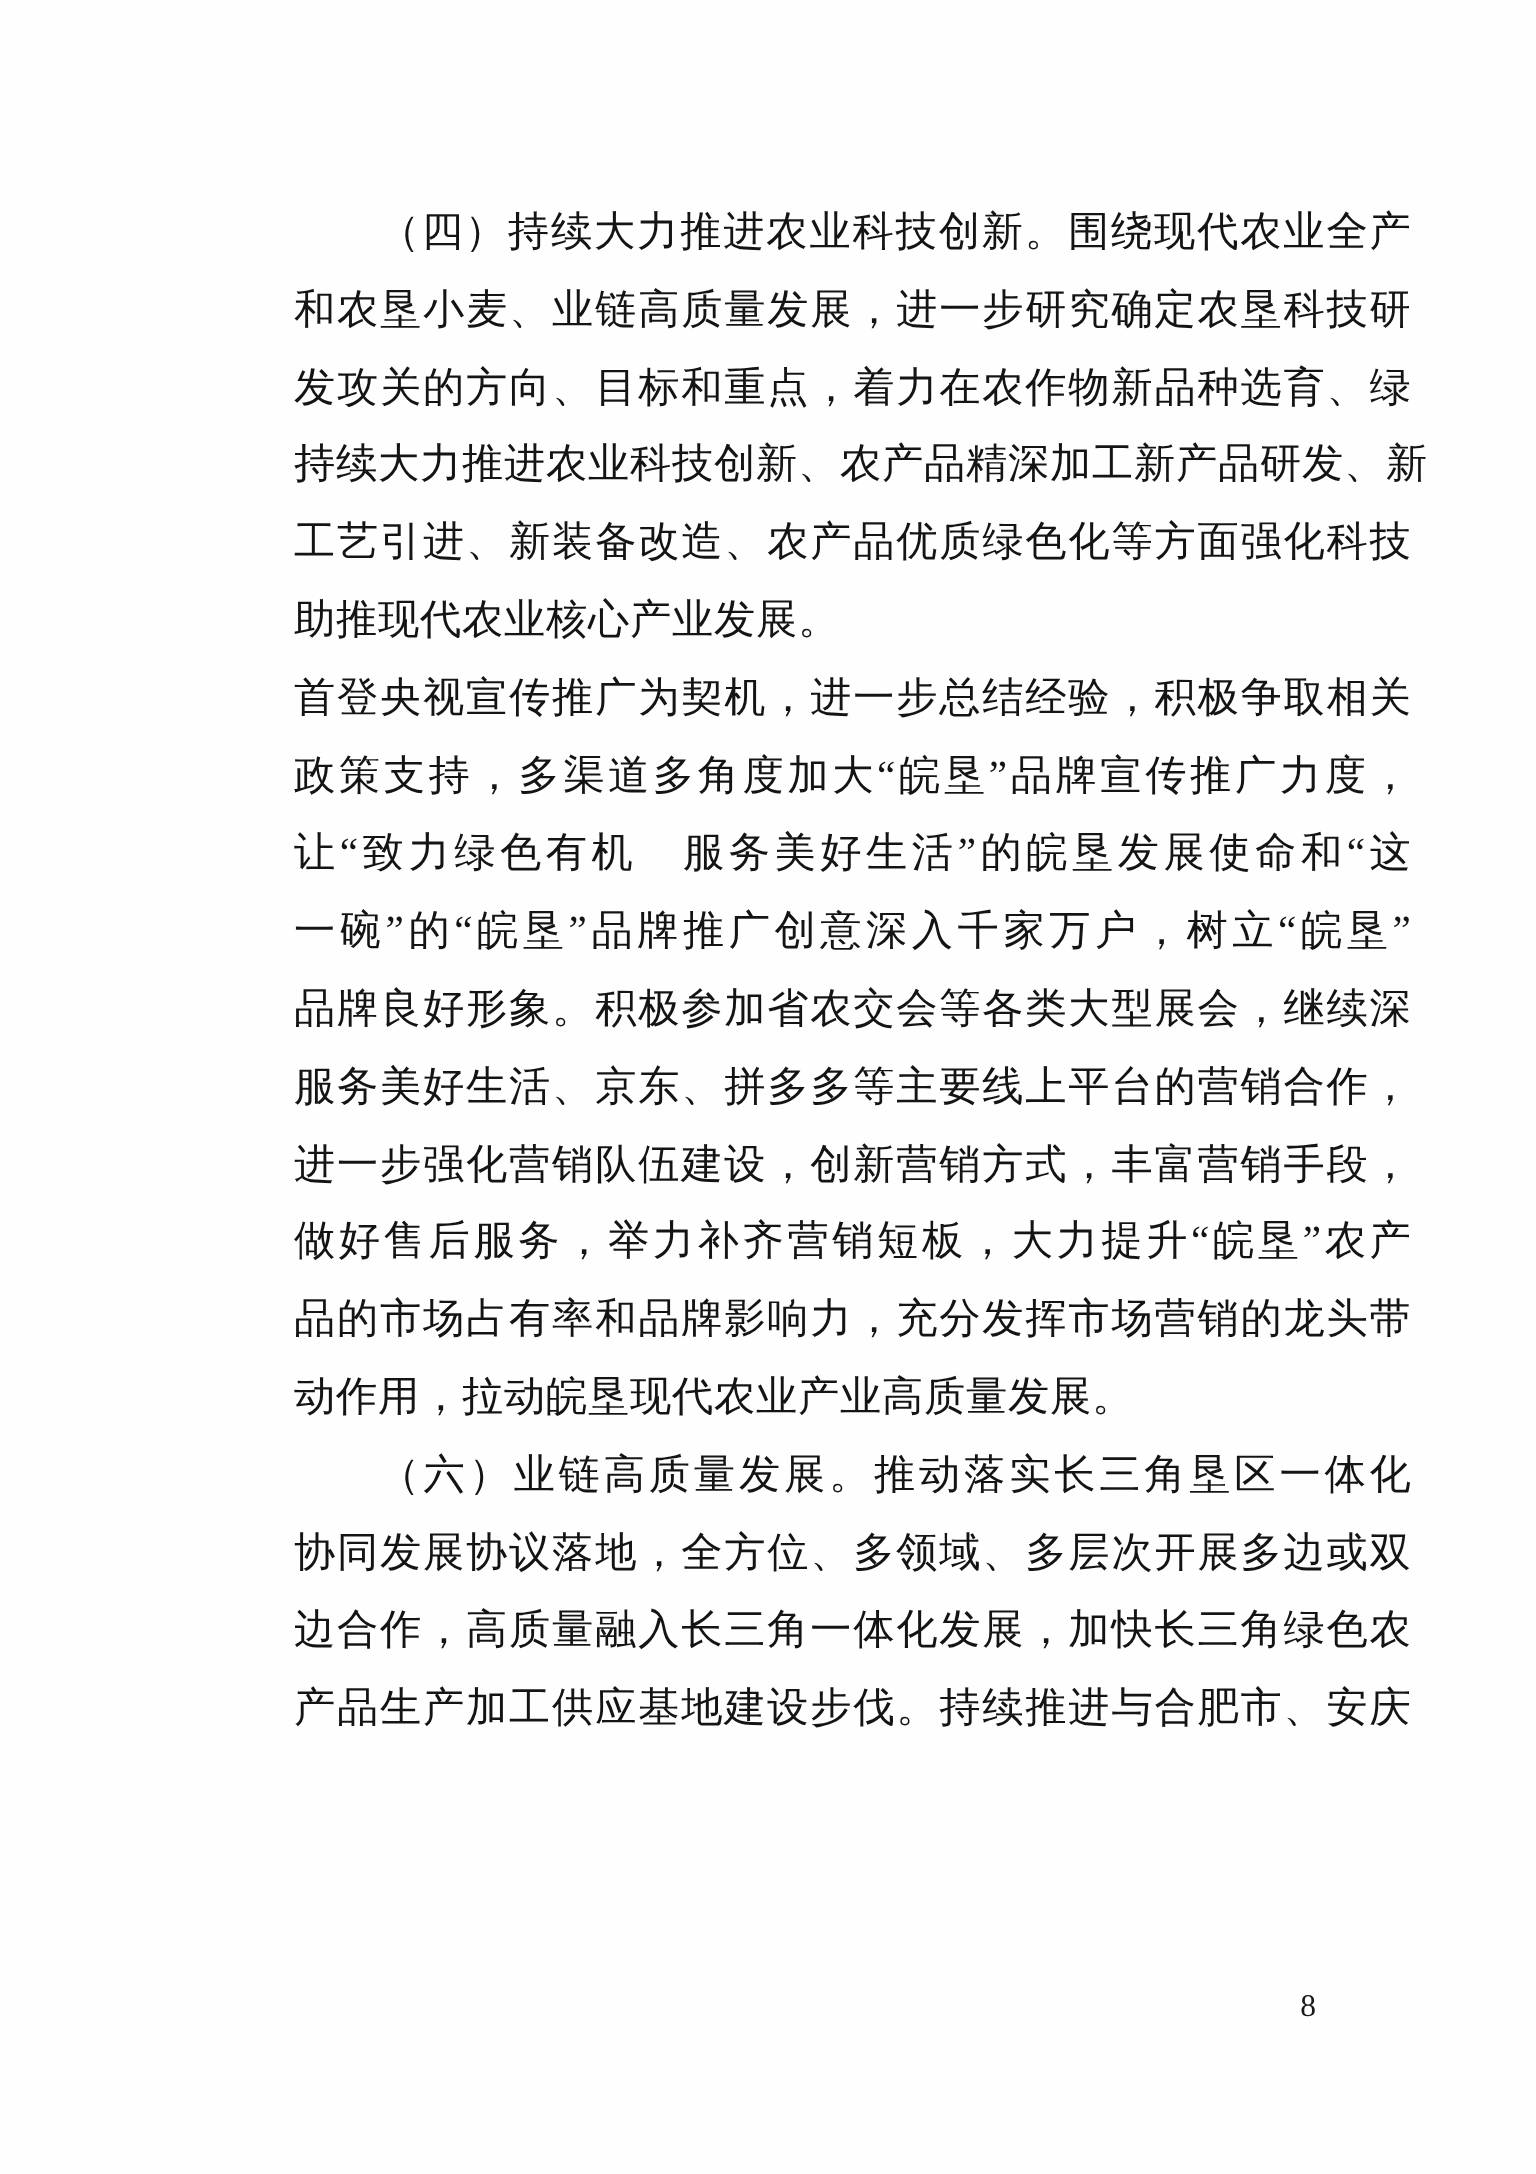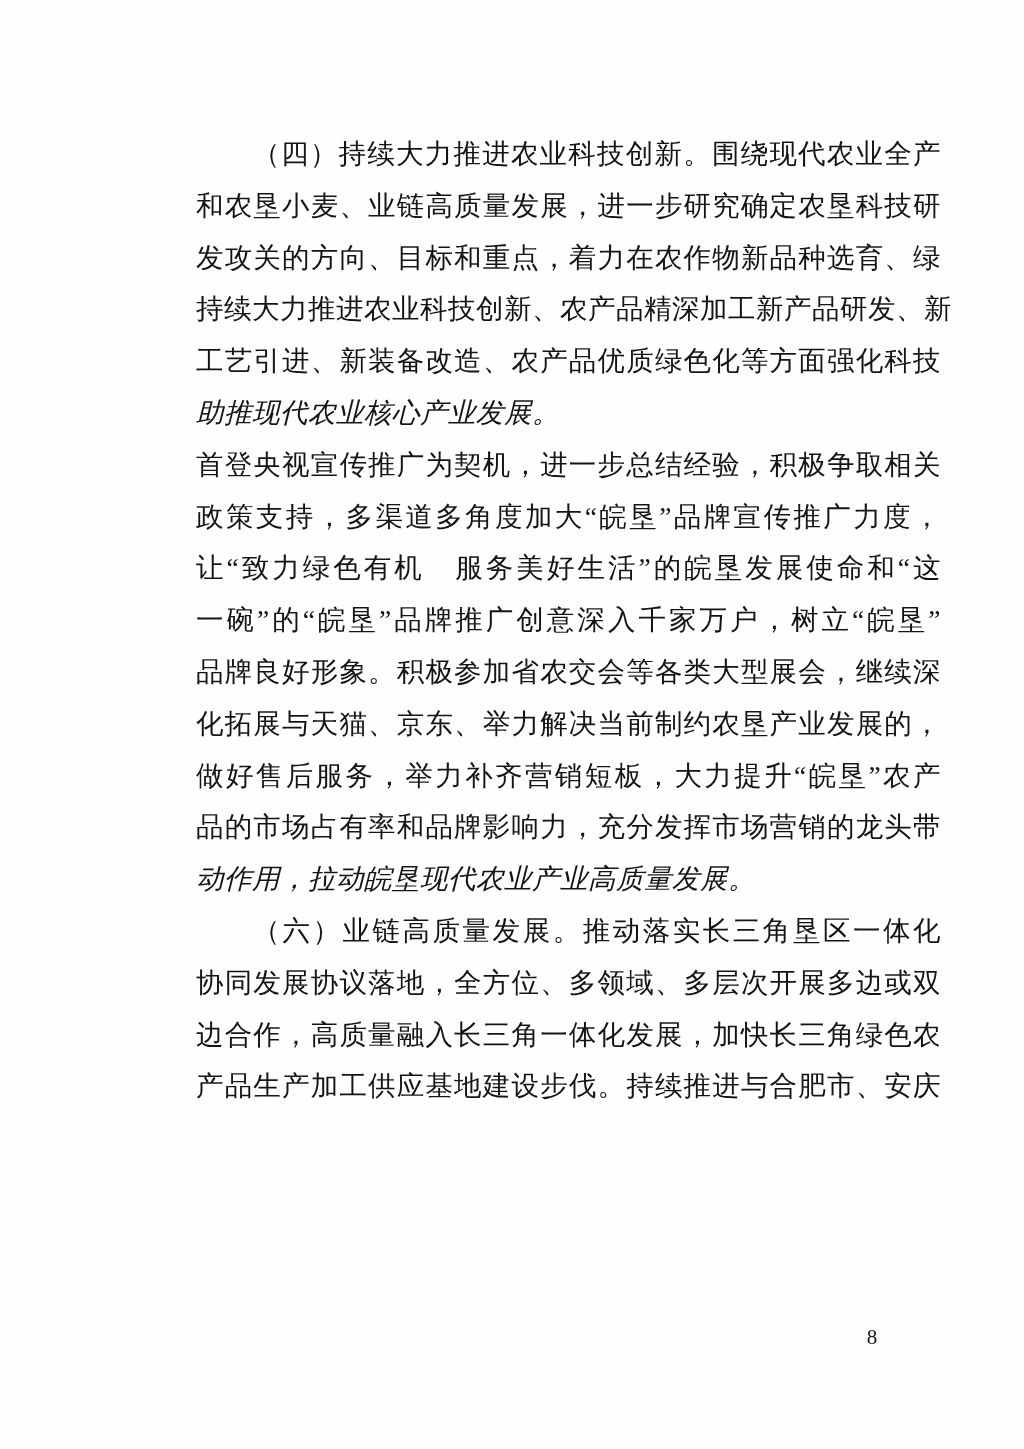--- a/index.html
+++ b/index.html
@@ -44,21 +44,20 @@
     text-justify: inter-ideograph;
   }
 
   .line.first {
     text-indent: 2.05em;
   }
 
   .line.lastshort {
     text-align: center;
     text-align-last: left;
-    font-style: italic;
     -moz-text-align-last: left;
   }
 
   .page-number {
     position: absolute;
     left: 852px;
     top: 1322px;
     width: 40px;
     font-size: 21px;
     line-height: 30px;
@@ -79,21 +78,22 @@
         <div class="line">持续大力推进农业科技创新、农产品精深加工新产品研发、新</div>
         <div class="line">工艺引进、新装备改造、农产品优质绿色化等方面强化科技</div>
         <div class="line lastshort">助推现代农业核心产业发展。</div>
       </div>
       <div class="para">
         <div class="line">首登央视宣传推广为契机，进一步总结经验，积极争取相关</div>
         <div class="line">政策支持，多渠道多角度加大“皖垦”品牌宣传推广力度，</div>
         <div class="line">让“致力绿色有机　服务美好生活”的皖垦发展使命和“这</div>
         <div class="line">一碗”的“皖垦”品牌推广创意深入千家万户，树立“皖垦”</div>
         <div class="line">品牌良好形象。积极参加省农交会等各类大型展会，继续深</div>
-        <div class="line">化拓展与天猫、京东、举力解决当前制约农垦产业发展的，</div>
+        <div class="line">服务美好生活、京东、拼多多等主要线上平台的营销合作，</div>
+        <div class="line">进一步强化营销队伍建设，创新营销方式，丰富营销手段，</div>
         <div class="line">做好售后服务，举力补齐营销短板，大力提升“皖垦”农产</div>
         <div class="line">品的市场占有率和品牌影响力，充分发挥市场营销的龙头带</div>
         <div class="line lastshort">动作用，拉动皖垦现代农业产业高质量发展。</div>
       </div>
       <div class="para">
         <div class="line first">（六）业链高质量发展。推动落实长三角垦区一体化</div>
         <div class="line">协同发展协议落地，全方位、多领域、多层次开展多边或双</div>
         <div class="line">边合作，高质量融入长三角一体化发展，加快长三角绿色农</div>
         <div class="line">产品生产加工供应基地建设步伐。持续推进与合肥市、安庆</div>
       </div>

